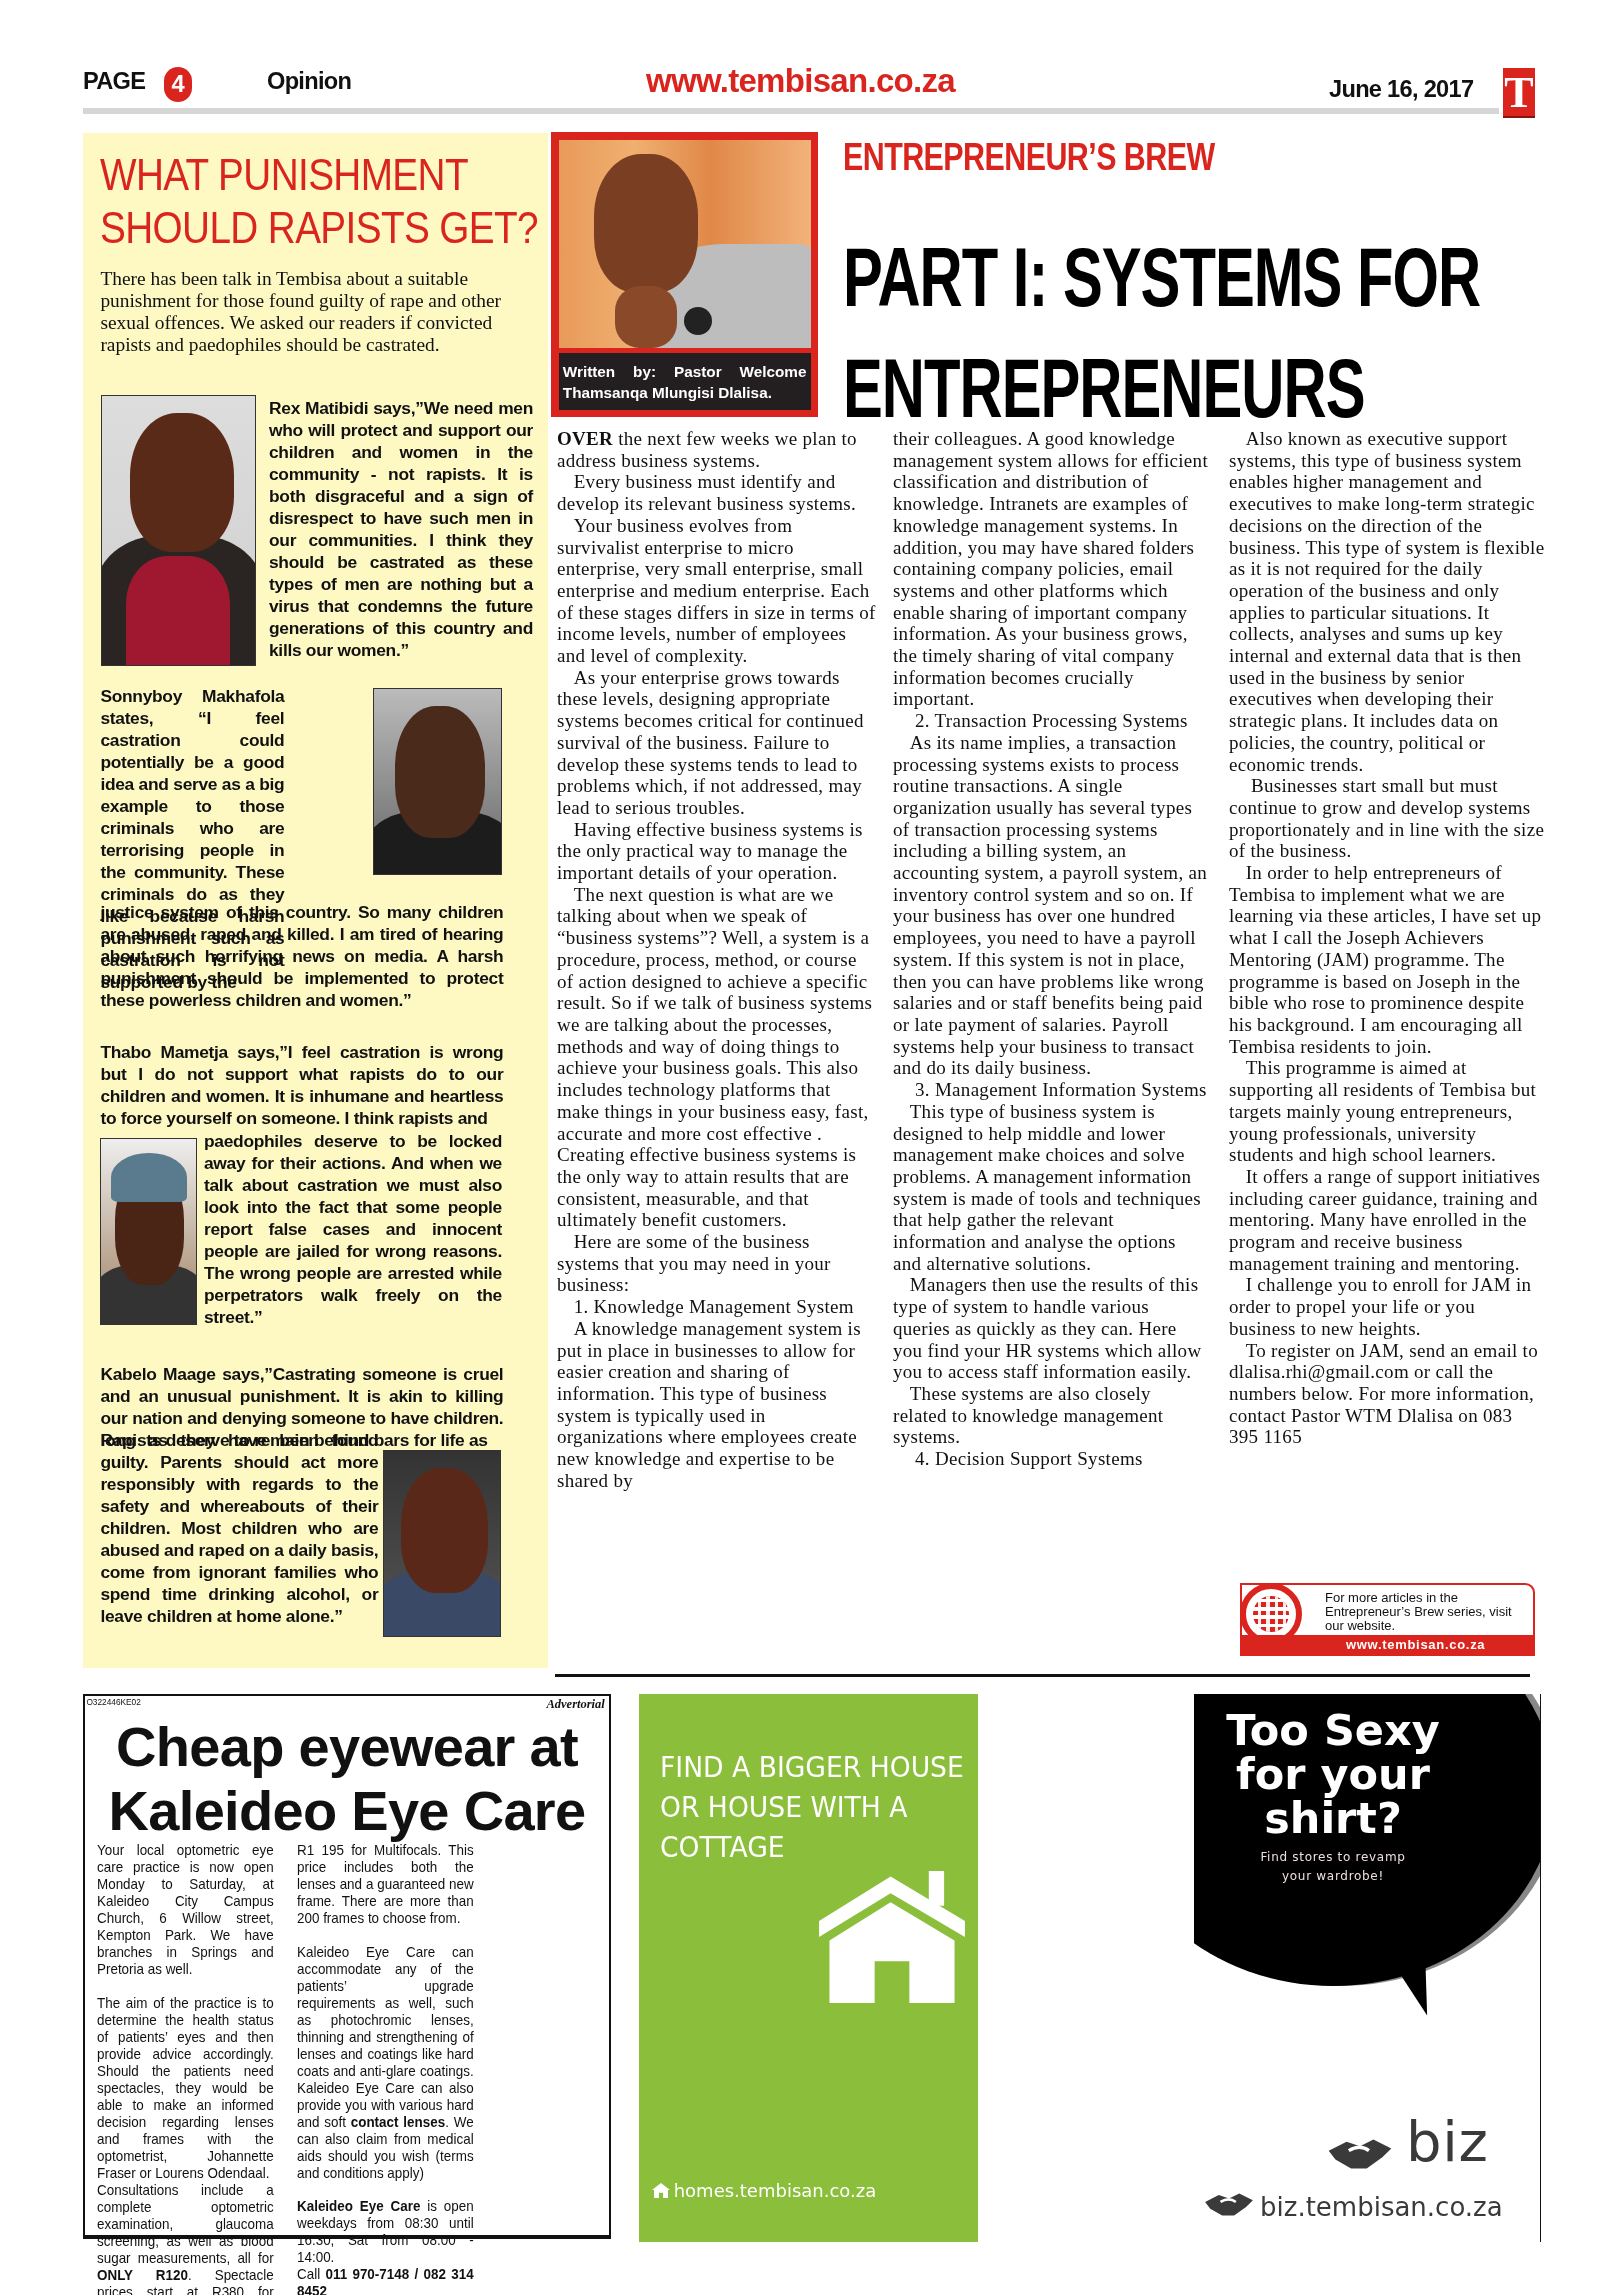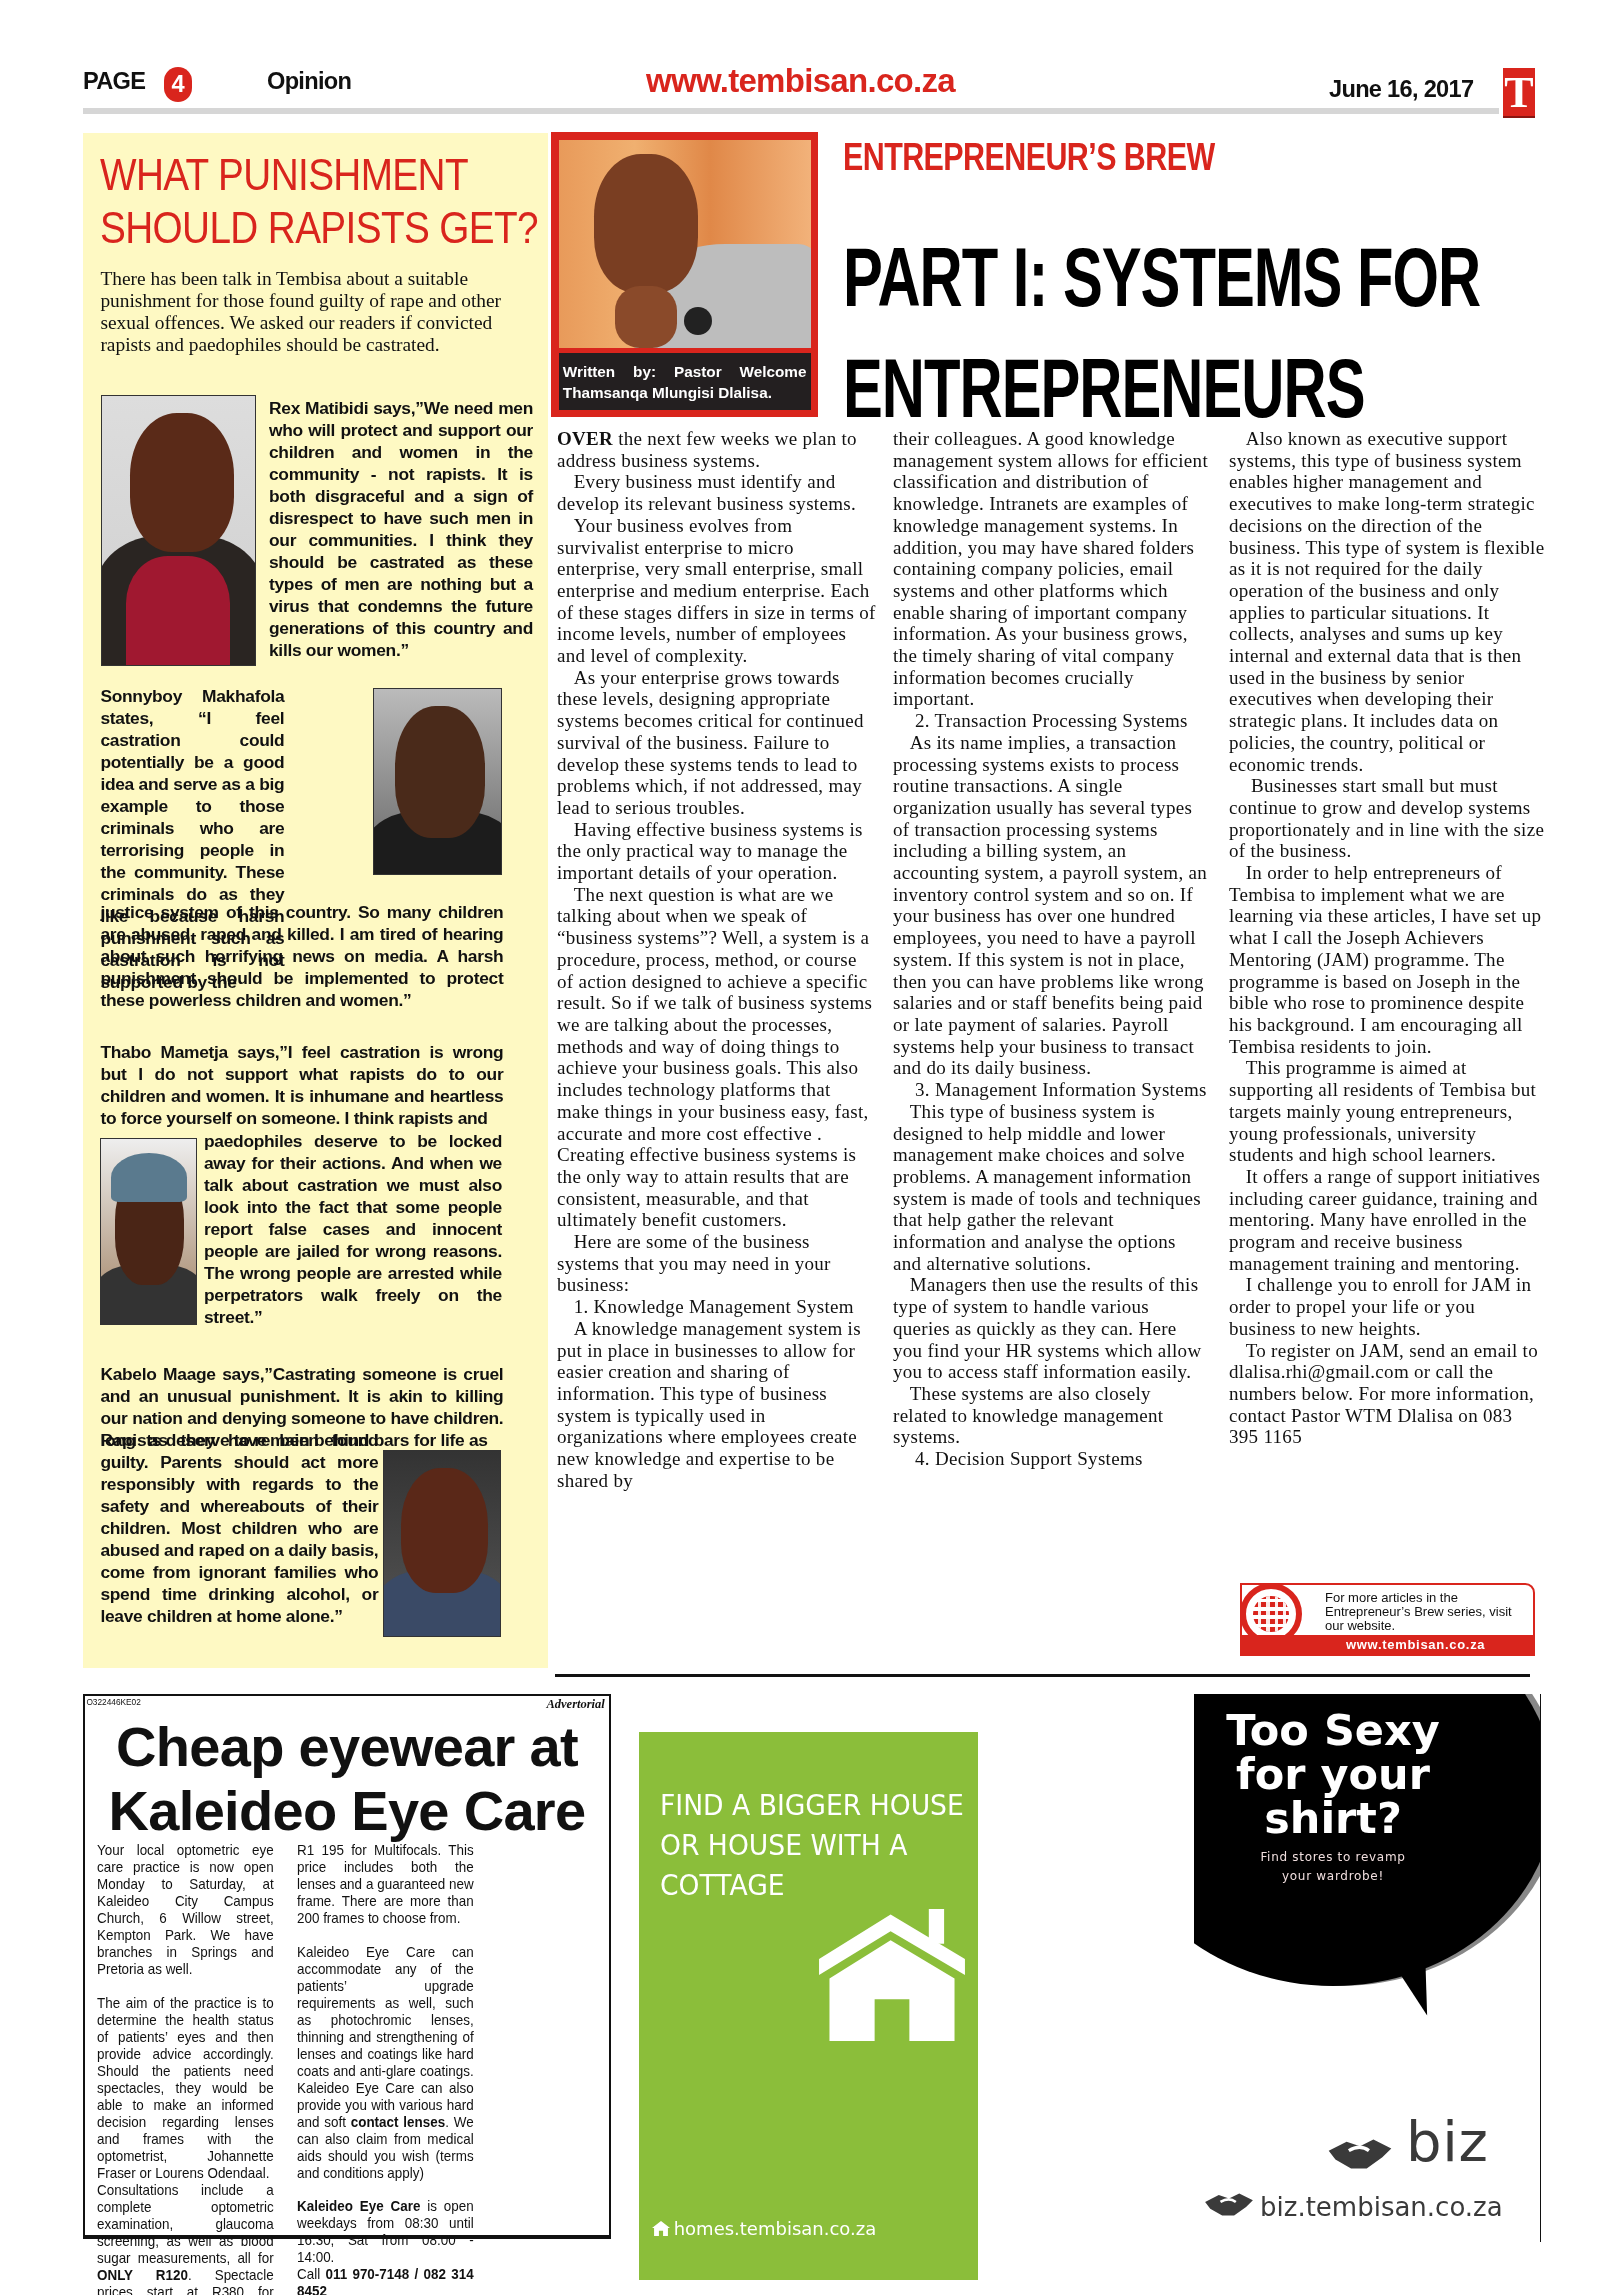--- a/index.html
+++ b/index.html
@@ -59,21 +59,21 @@
   
   .ad1 { position: absolute; left: 83px; top: 1694px; width: 528px; height: 545px; border: 2.1px solid #111; border-bottom-width: 4.2px; background: #fff; }
   .ad1 .code { position: absolute; left: 1.4px; top: 1.4px; font-family: "Liberation Sans", sans-serif; font-size: 8.3px; }
   .ad1 .tag { position: absolute; right: 4.2px; top: 1.4px; font-family: "Liberation Serif", serif; font-style: italic; font-weight: bold; font-size: 12.5px; }
   .ad1 .title { position: absolute; left: 0; top: 19.4px; width: 100%; text-align: center; font-family: "Liberation Sans", sans-serif; font-weight: bold; font-size: 56px; line-height: 64px; letter-spacing: -0.7px; }
   .ad1 .c1, .ad1 .c2 { position: absolute; top: 146px; font-family: "Liberation Sans", sans-serif; font-size: 14.6px; line-height: 17px; text-align: justify; transform: scaleX(0.92); transform-origin: left top; }
   .ad1 .c1 { left: 11.8px; width: 177px; width: 192px; }
   .ad1 .c2 { left: 192px; width: 192px; }
   .ad1 p { margin-bottom: 16.7px; }
   .ad1 p.tight { margin-bottom: 0; }
-  .ad2box { position: absolute; left: 639px; top: 1732px; width: 339px; height: 548px; background: #8bbe3a; }
+  .ad2box { position: absolute; left: 639px; top: 1694px; width: 339px; height: 548px; background: #8bbe3a; }
   .ad2box .t { position: absolute; left: 21px; top: 54px; font-family: "DejaVu Sans", sans-serif; font-size: 28px; line-height: 40px; color: #fff; transform: scaleX(0.95); transform-origin: left top; width: 389px; }
   .ad2box .house { position: absolute; left: 180px; top: 177px; width: 146px; height: 132px; }
   .ad2box .url { position: absolute; left: 12.5px; top: 316px; font-family: "DejaVu Sans", sans-serif; font-size: 18px; color: #fff; }
   .ad2box .url .ico { display: inline-block; width: 18px; height: 15.3px; vertical-align: -1.4px; margin-right: 4.2px; }
 
   
   .ad3 { position: absolute; left: 1194px; top: 1694px; width: 347px; height: 548px; background: #fff; border-right: 1.4px solid #111; overflow: hidden; }
   .ad3 .bubble { position: absolute; left: -56px; top: -62px; width: 389px; height: 347px; background: #000; border-radius: 50%; box-shadow: 7px 0 0 #888; }
   .ad3 .tail { position: absolute; left: 222px; top: 243px; width: 0; height: 0; border-left: 21px solid transparent; border-right: 7px solid transparent; border-top: 49px solid #000; transform: rotate(-10deg); }
   .ad3 .big { position: absolute; left: 0; top: 14px; width: 264px; text-align: center; font-family: "DejaVu Sans", sans-serif; font-weight: bold; font-size: 43px; line-height: 44px; color: #fff; }

